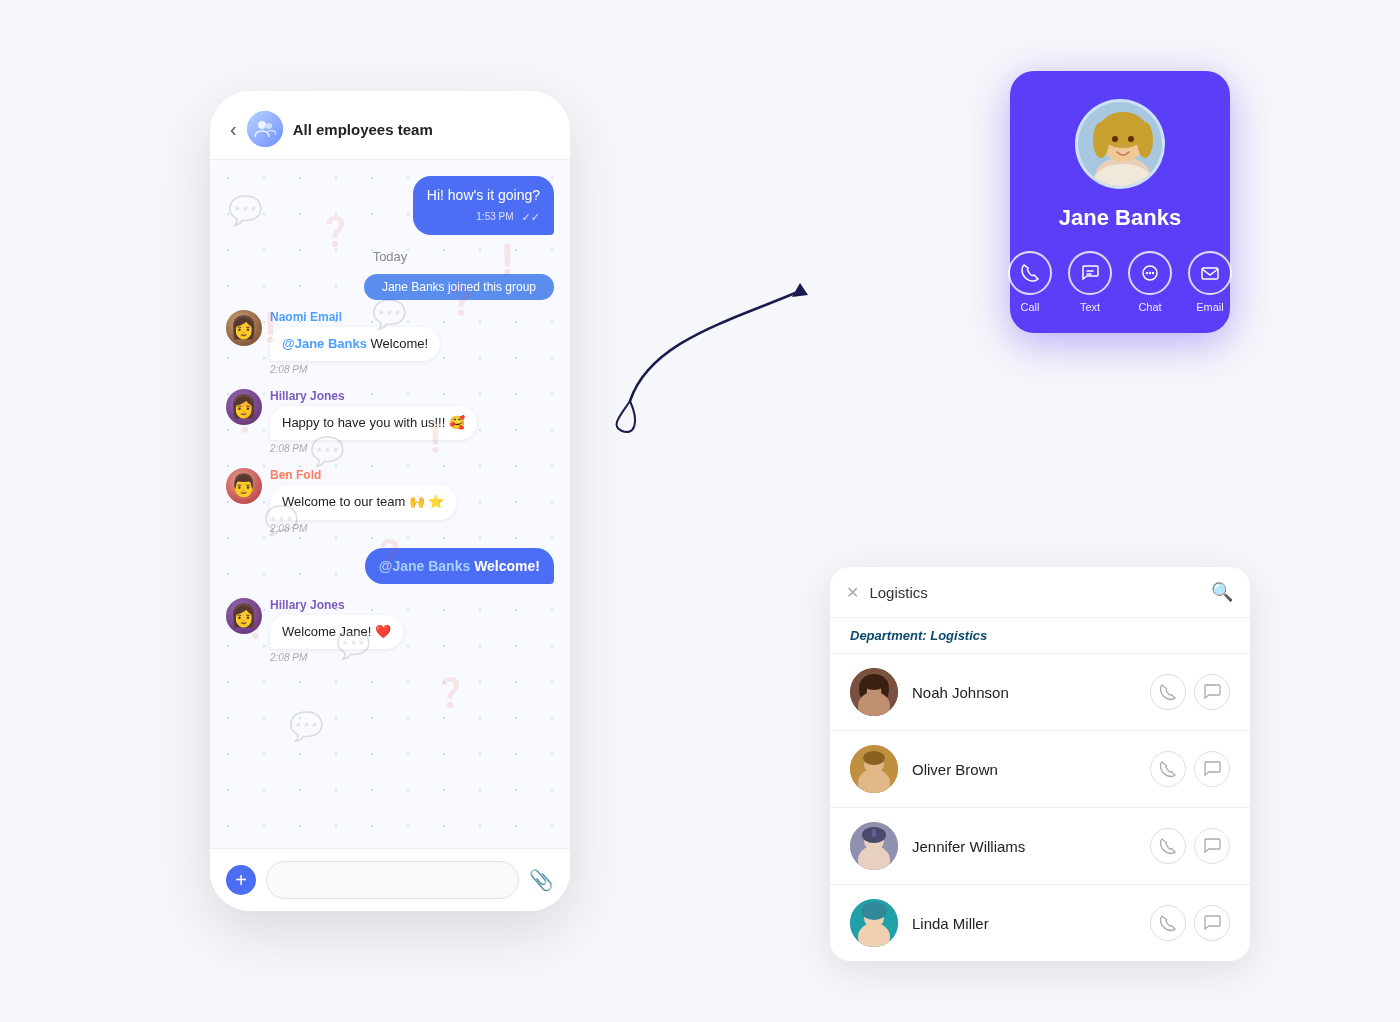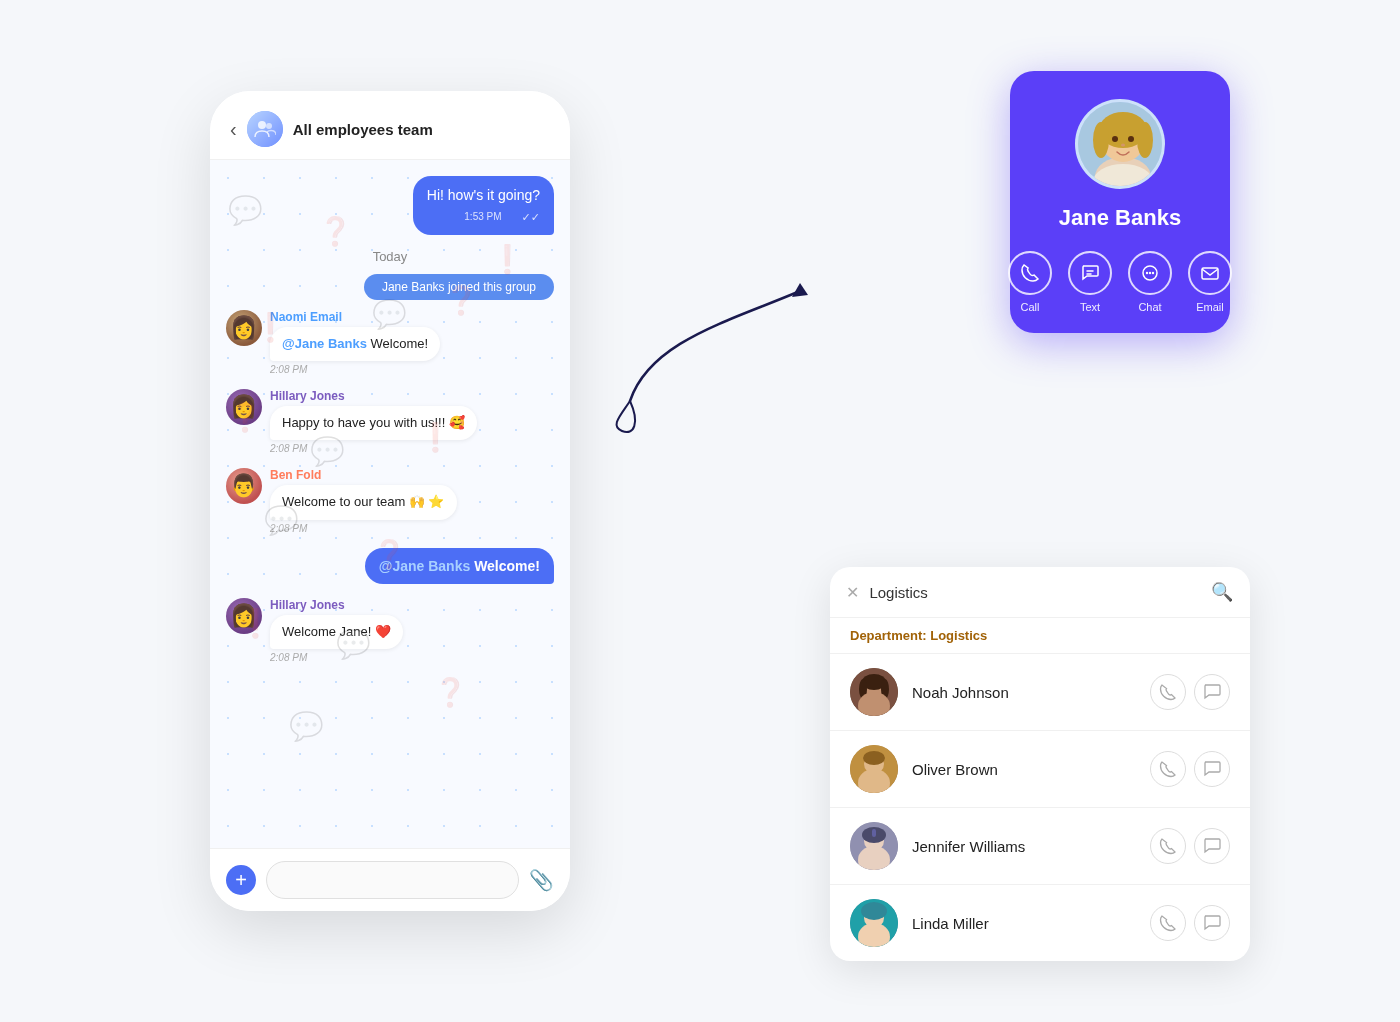--- a/index.html
+++ b/index.html
@@ -124,21 +124,21 @@
       position: relative;
     }
 
     .bubble-out .bubble .meta {
       font-size: 10px;
       opacity: 0.8;
       margin-top: 4px;
       display: flex;
       align-items: center;
       justify-content: flex-end;
-      gap: 20px;
+      gap: 8px;
     }
 
     .check-icon { font-size: 11px; }
 
     
     .date-divider {
       text-align: center;
       margin: 10px 0;
       font-size: 13px;
       color: #888;
@@ -369,22 +369,23 @@
       font-size: 18px;
     }
 
     .dir-dept-row {
       padding: 10px 20px;
       font-size: 13px;
       color: #666;
     }
 
     .dir-dept-row span {
-      color: #a16207;
+      color: #0c4a6e;
       font-weight: 600;
+      font-style: italic;
     }
 
     .dir-person-row {
       display: flex;
       align-items: center;
       padding: 14px 20px;
       border-top: 1px solid #f0f0f0;
       gap: 14px;
       cursor: pointer;
     }

